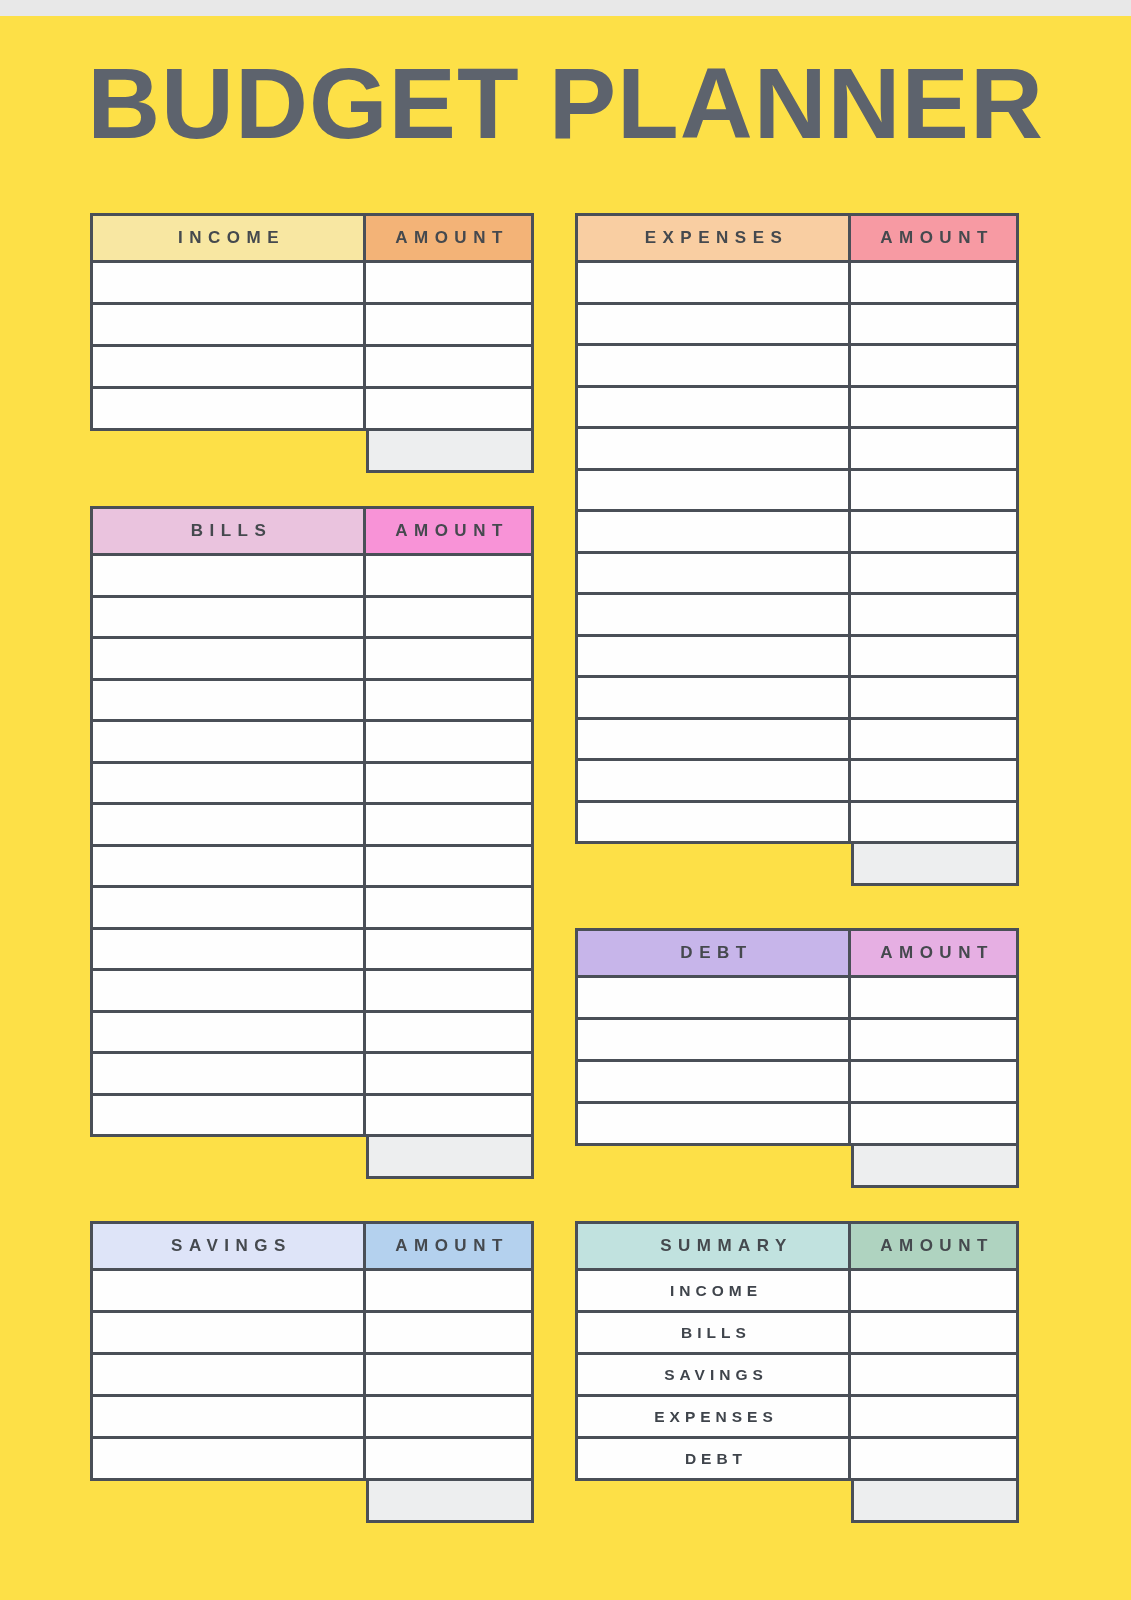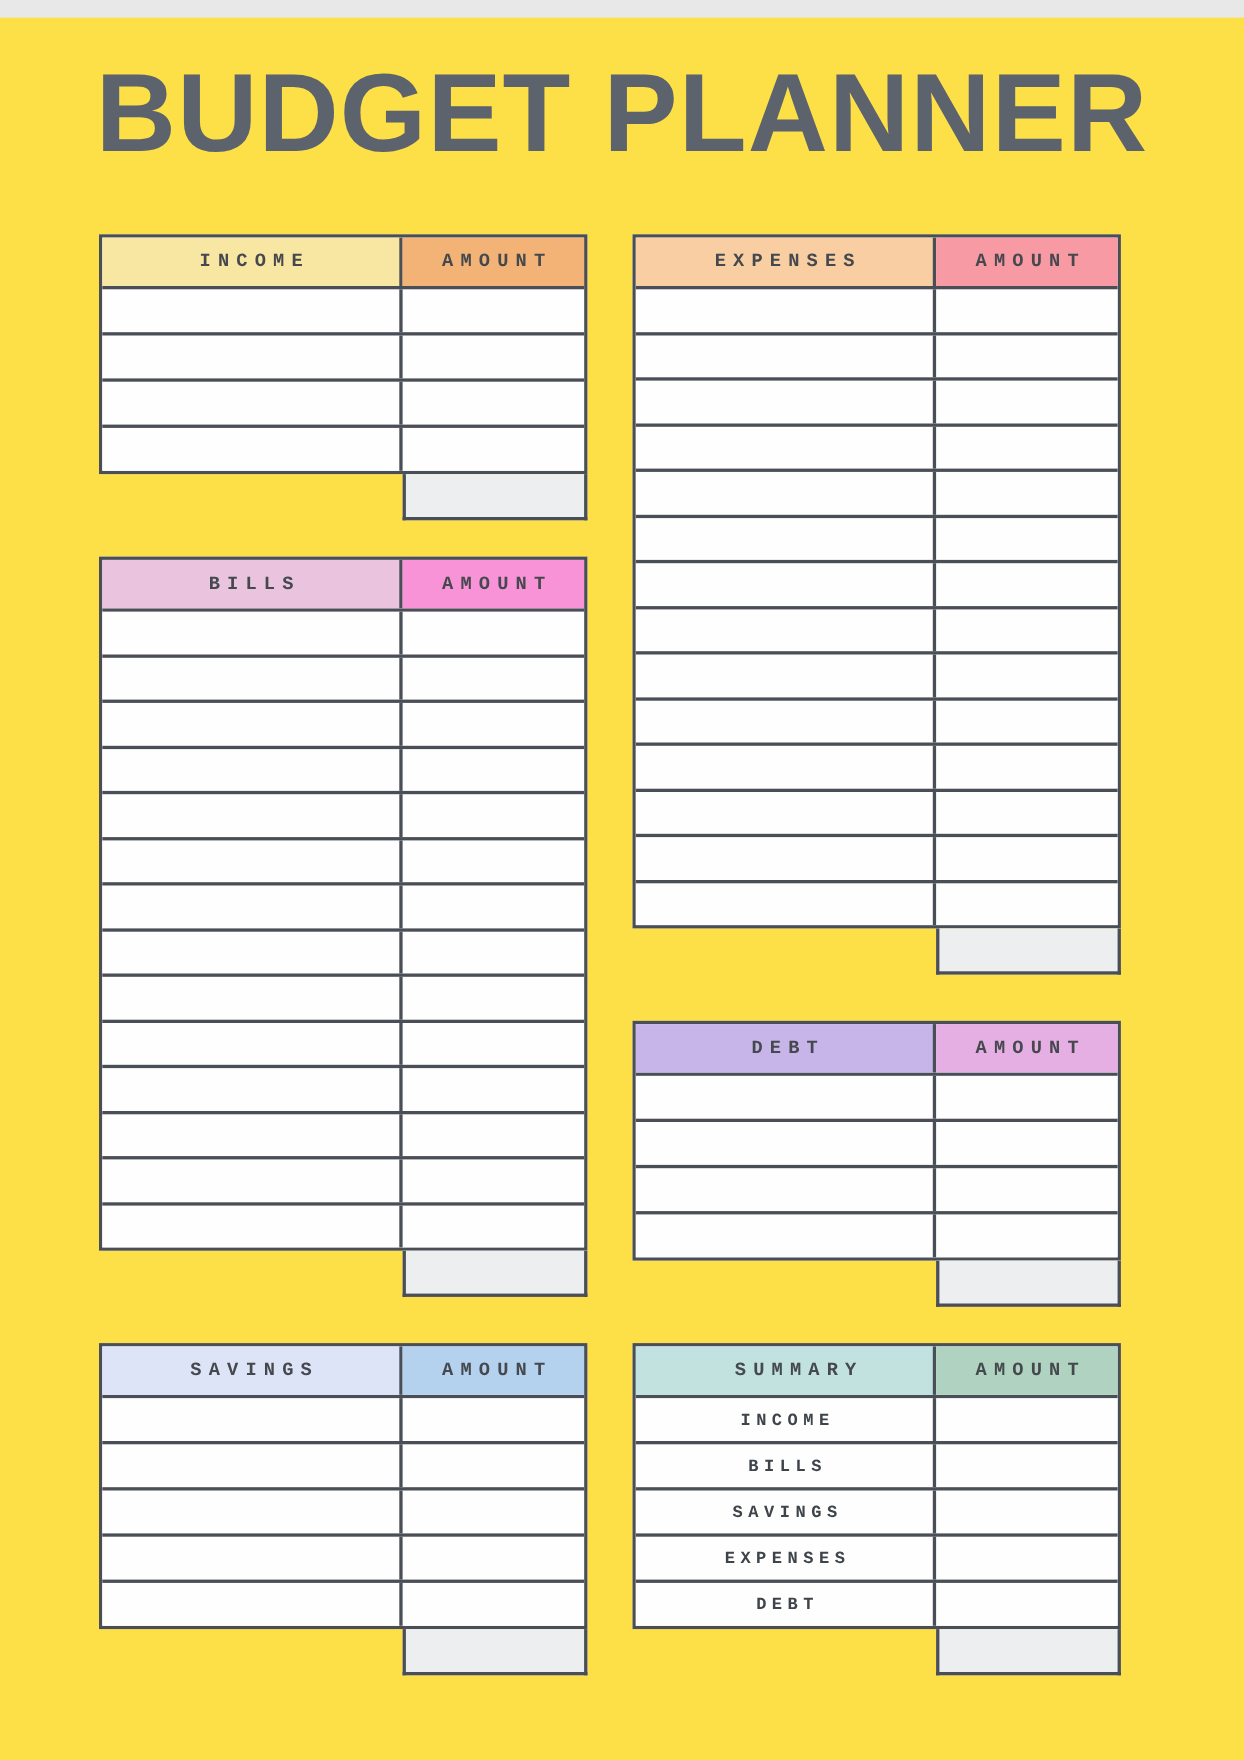--- a/index.html
+++ b/index.html
@@ -19,21 +19,21 @@
     left: 0;
     width: 100%;
     text-align: center;
     font-size: 101px;
     font-weight: bold;
     letter-spacing: 1px;
     color: #5d636d;
     line-height: 1.05;
     white-space: nowrap;
   }
-  .table-wrap { position: absolute; width: 444px; font-family: Liberation Mono, monospace; }
+  .table-wrap { position: absolute; width: 444px; }
   .table { border: 3px solid #4a4f57; background: #ffffff; }
   .thead { display: flex; height: 44px; }
   .th {
     display: flex; align-items: center; justify-content: center;
     font-weight: bold; font-size: 17px; letter-spacing: 6.5px;
     padding-left: 7px; color: #45494e; white-space: nowrap;
   }
   .th.name { width: 273px; border-right: 3px solid #4a4f57; }
   .th.amt  { flex: 1; }
   .row { display: flex; height: 42px; border-top: 3px solid #4a4f57; background: #fefefe; }

